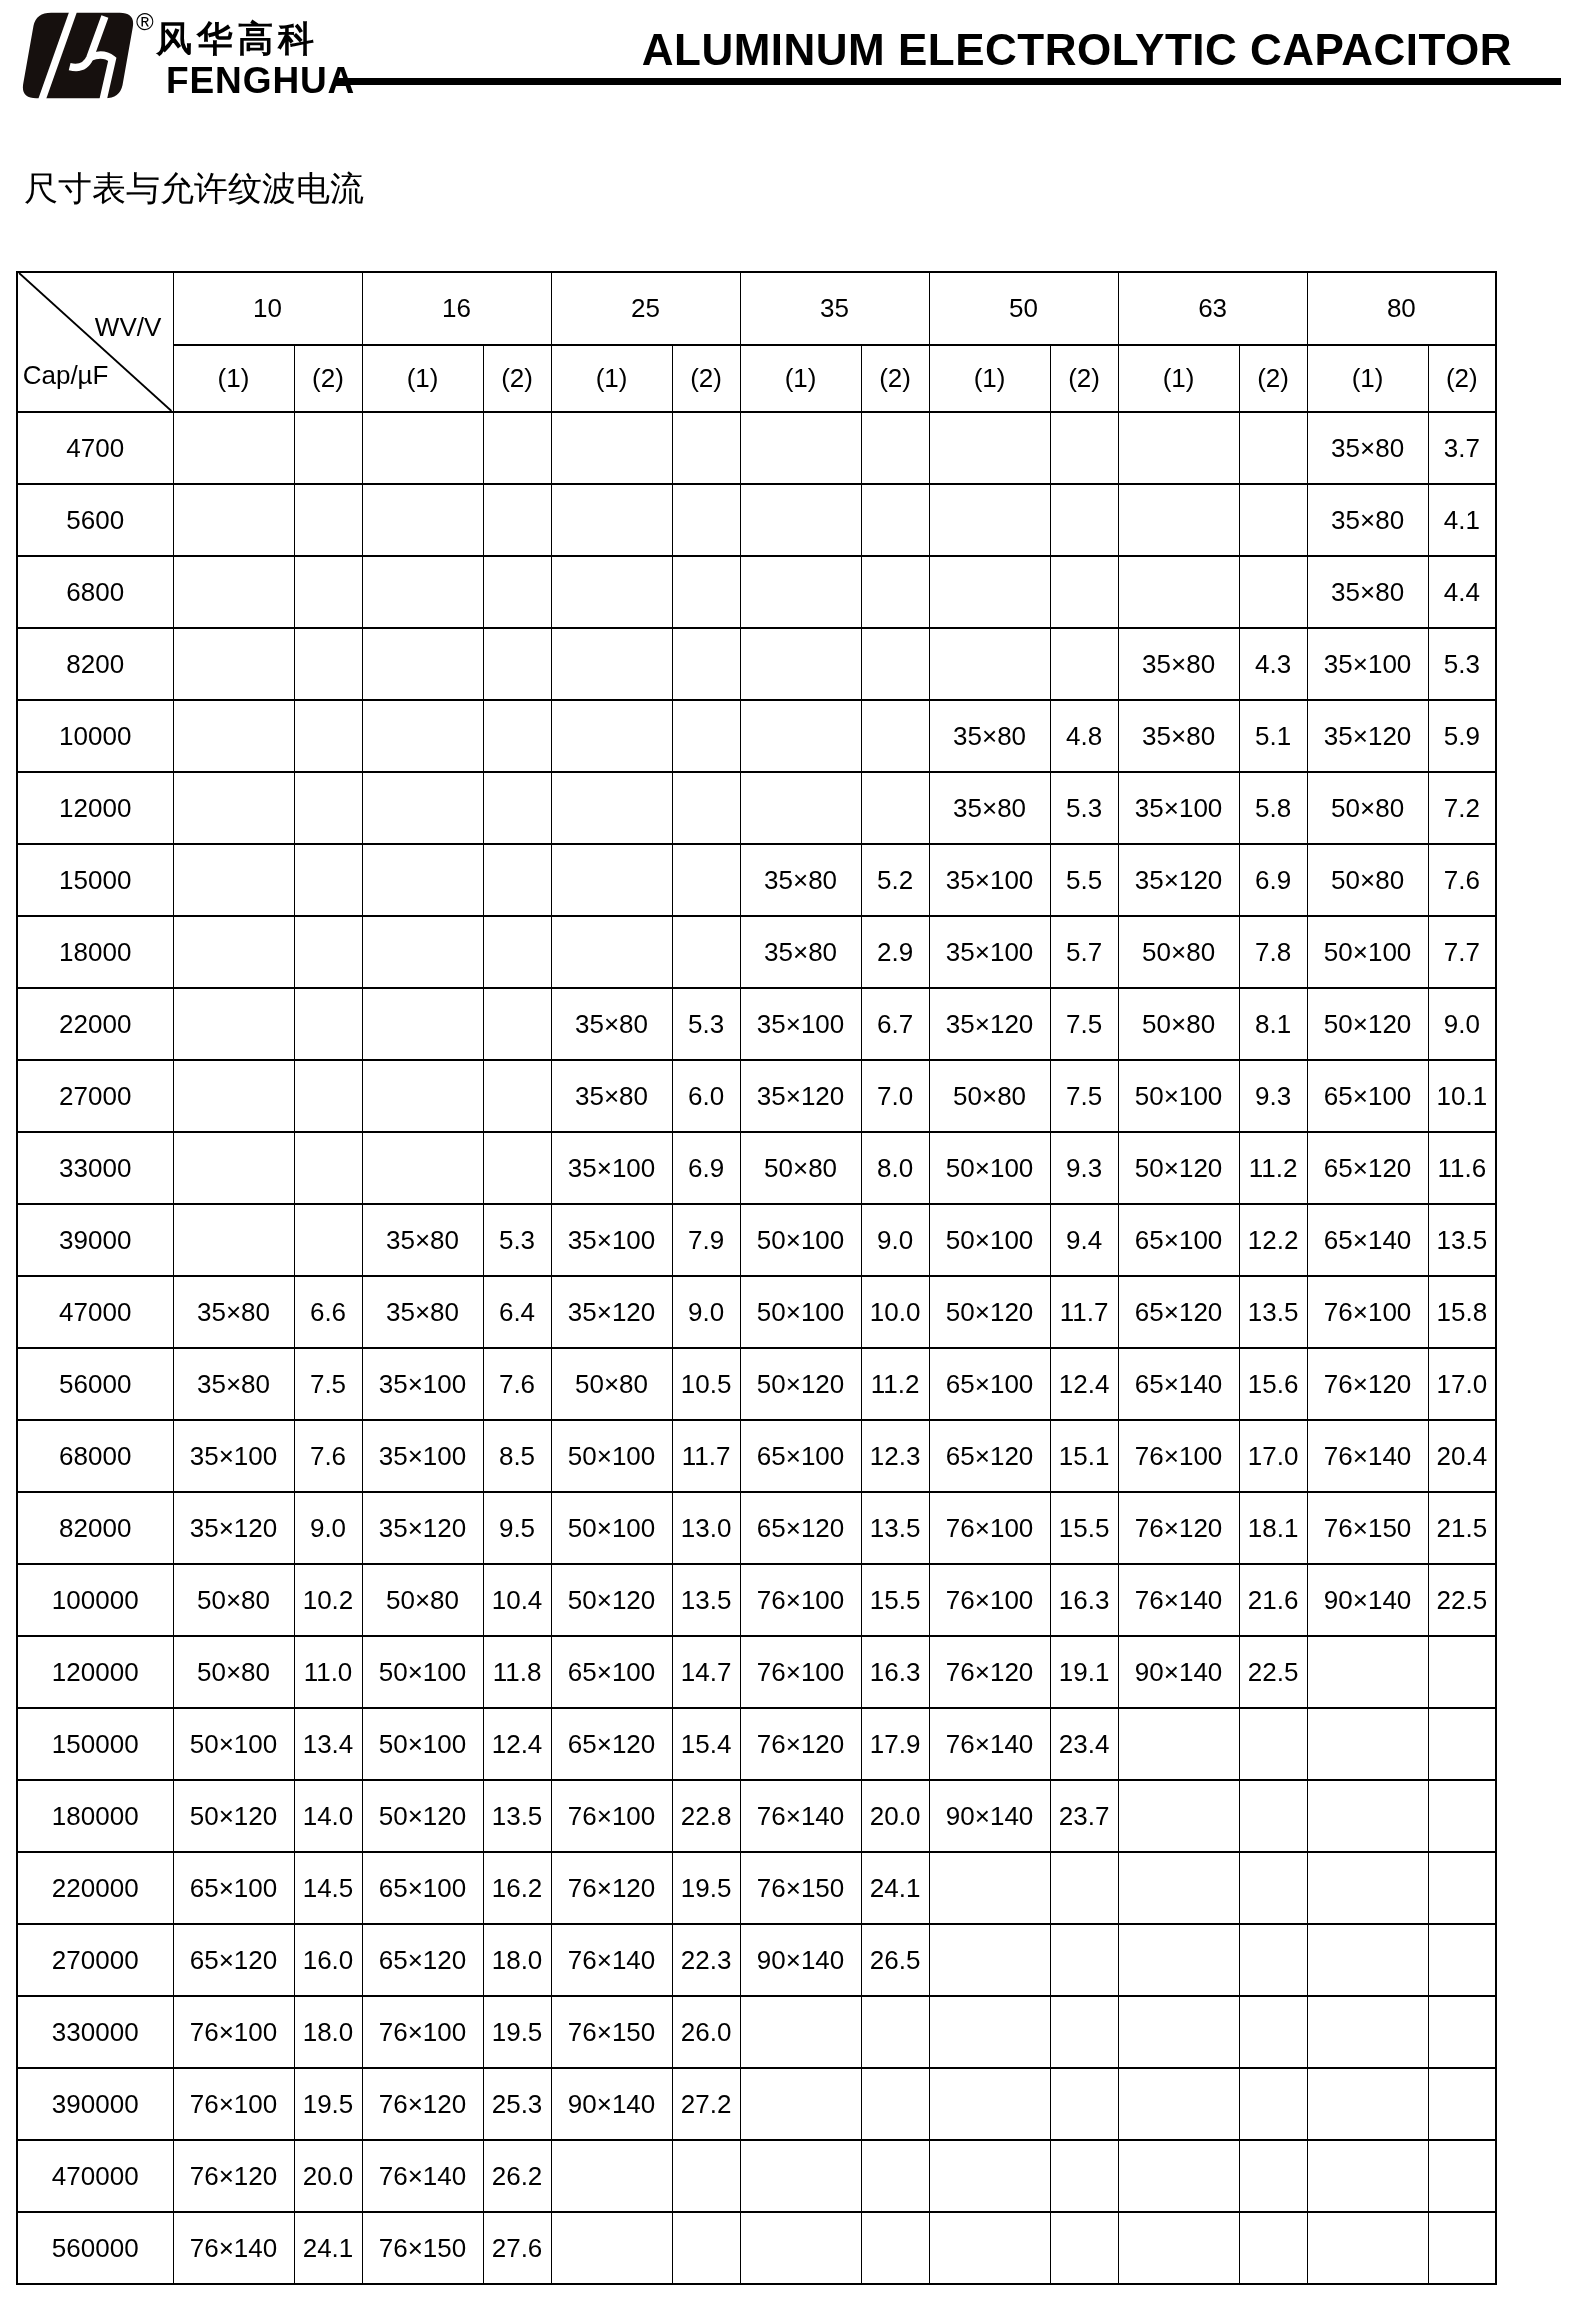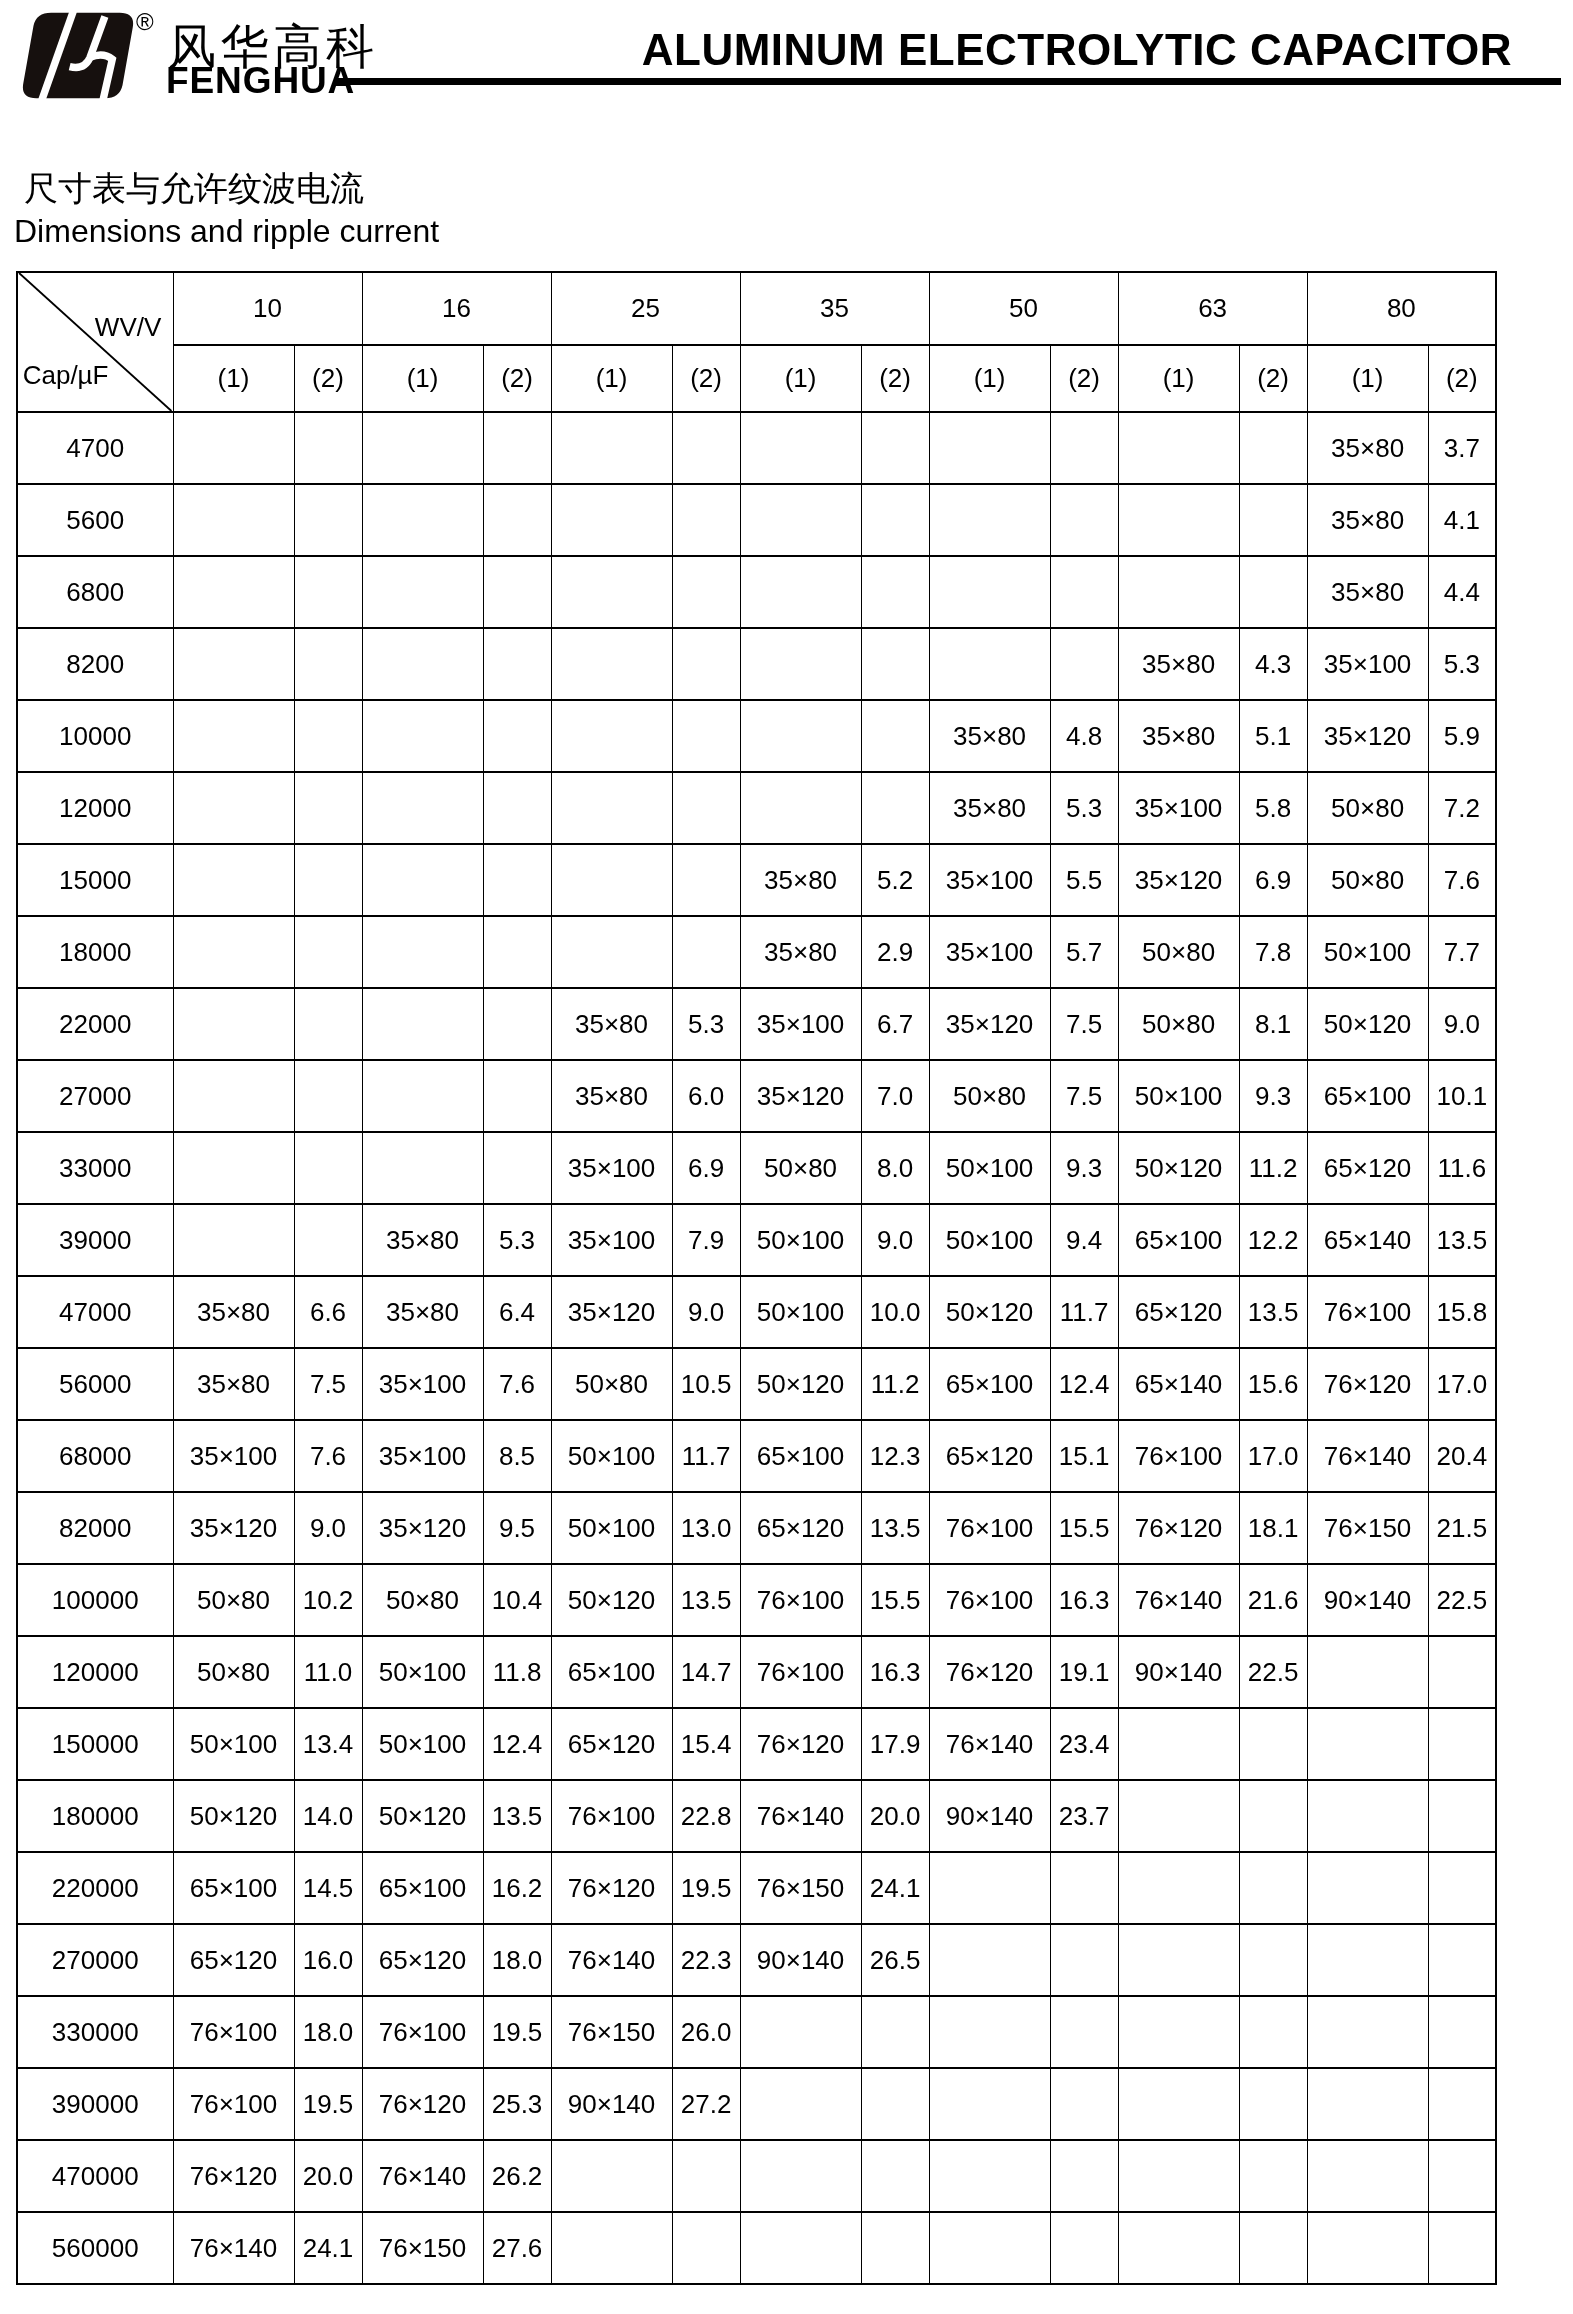--- a/index.html
+++ b/index.html
@@ -5,21 +5,21 @@
   html,body{margin:0;padding:0;}
   body{
     width:1574px;height:2315px;background:#ffffff;color:#000;
     font-family:"Liberation Sans","DejaVu Sans",sans-serif;
     position:relative;overflow:hidden;
   }
   .page{position:absolute;inset:0;}
   
   .logo-mark{position:absolute;left:20.5px;top:11.2px;width:114px;height:89px;}
   .reg{position:absolute;left:136px;top:7.5px;font-size:24px;}
-  .brand-cn{position:absolute;left:168px;top:15px;font-size:48px;font-weight:400;letter-spacing:4.7px;white-space:nowrap;}
+  .brand-cn{position:absolute;left:156px;top:15px;font-size:36px;font-weight:700;letter-spacing:4.7px;white-space:nowrap;}
   .brand-en{position:absolute;left:166px;top:60px;font-size:37px;font-weight:700;letter-spacing:0.9px;white-space:nowrap;}
   .doc-title{position:absolute;top:20.5px;right:58px;margin:4px;font-size:44px;font-weight:700;letter-spacing:0.5px;white-space:nowrap;}
   .rule{position:absolute;left:337px;top:78px;width:1224px;height:6.5px;background:#000;}
   
   .sec-cn{position:absolute;left:16px;top:158px;margin:8px;font-size:34px;font-weight:400;white-space:nowrap;}
   .sec-en{position:absolute;left:14px;top:213px;margin:0;font-size:32px;font-weight:400;white-space:nowrap;}
   
   table.dim{
     position:absolute;left:16px;top:252px;width:1479px;
     border-collapse:collapse;table-layout:fixed;border:2.8px solid #000;margin-top:19px;
@@ -50,21 +50,20 @@
       <path stroke="#ffffff" stroke-width="8" fill="none" d="M74 50 Q88 44 98 52 L88 96"></path>
     </svg>
     <span class="reg">®</span>
     <div class="brand-cn">风华高科</div>
     <div class="brand-en">FENGHUA</div>
     <h1 class="doc-title">ALUMINUM ELECTROLYTIC CAPACITOR</h1>
     <div class="rule"></div>
   </header>
 
   <h2 class="sec-cn">尺寸表与允许纹波电流</h2>
-  <h3 class="sec-en">Dimensions and ripple current</h3>
 
   <table class="dim">
     <colgroup id="cols">
         <col style="width: 156px;">
         <col style="width: 121px;">
         <col style="width: 68px;">
         <col style="width: 121px;">
         <col style="width: 68px;">
         <col style="width: 121px;">
         <col style="width: 68px;">

